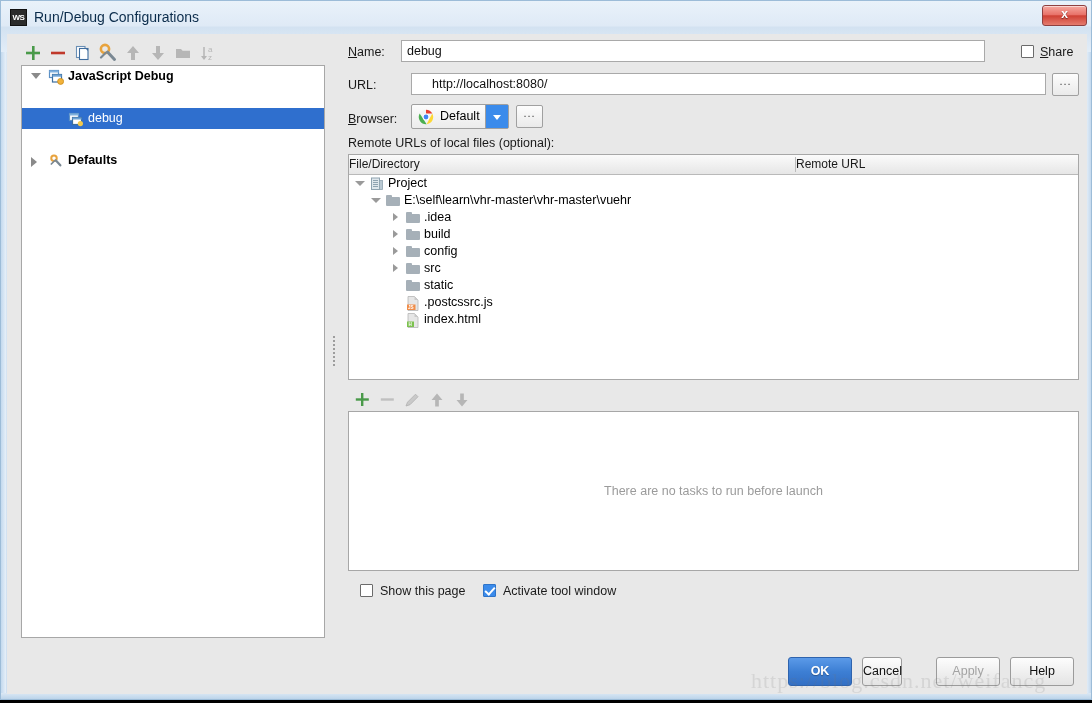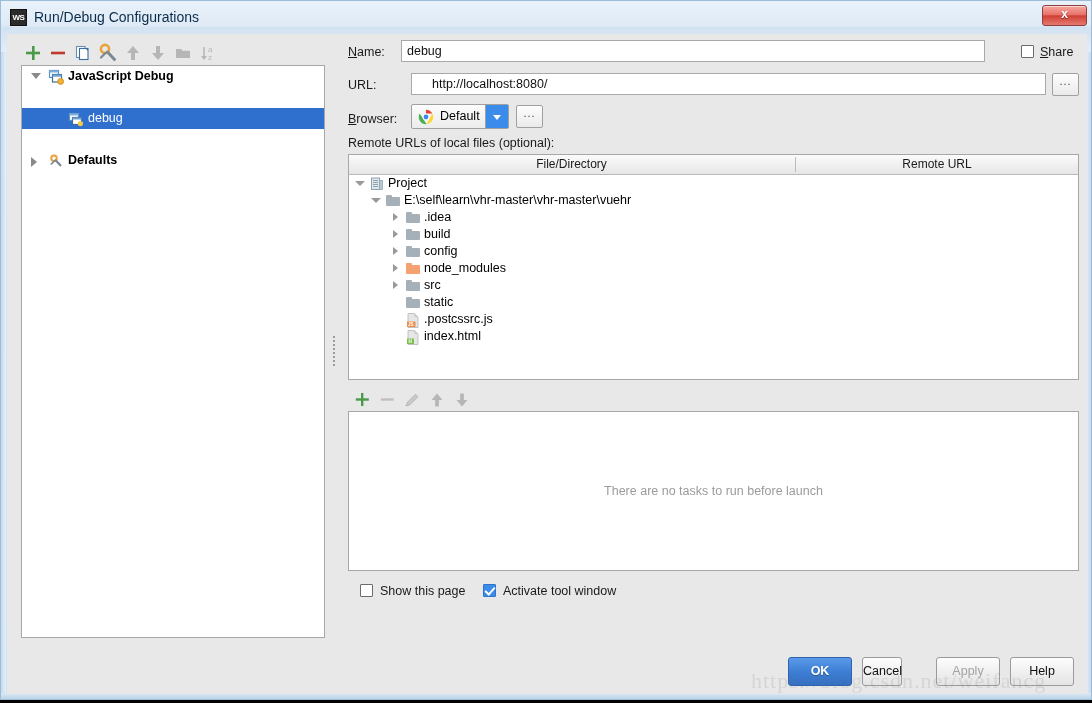--- a/index.html
+++ b/index.html
@@ -268,21 +268,20 @@
   }
   .ruhead {
     position: relative;
     height: 19px;
     background: linear-gradient(180deg,#fbfbfb 0%,#e6e6e6 100%);
     border-bottom: 1px solid #b9b9b9;
   }
   .ruhead .hcell {
     position: absolute; top: 0;
     height: 29px; line-height: 19px;
-    text-align: center;
     font-size: 12px;
     font-family: "Liberation Sans", sans-serif;
     color: #1a1a1a;
   }
   .ruhead .hdiv {
     position: absolute; top: 2px;
     width: 1px; height: 15px;
     background: #bcbcbc;
   }
   .futree { position: relative; }
@@ -611,32 +610,20 @@
               </div>
             <div class="ficon" style="left:57px">
               <div class="folder">
                   <div class="tab"></div>
                   <div class="body"></div>
                 </div>
             </div>
             <div class="ftext" style="left:75px">config</div>
           </div>
 
-          <div class="frow">
-            <div class="farrow rt" style="left:41px">
-                <i></i>
-              </div>
-            <div class="ficon" style="left:57px">
-              <div class="folder orange">
-                  <div class="tab"></div>
-                  <div class="body"></div>
-                </div>
-            </div>
-            <div class="ftext" style="left:75px">node_modules</div>
-          </div>
 
           <div class="frow">
             <div class="farrow rt" style="left:41px">
                 <i></i>
               </div>
             <div class="ficon" style="left:57px">
               <div class="folder">
                   <div class="tab"></div>
                   <div class="body"></div>
                 </div>

